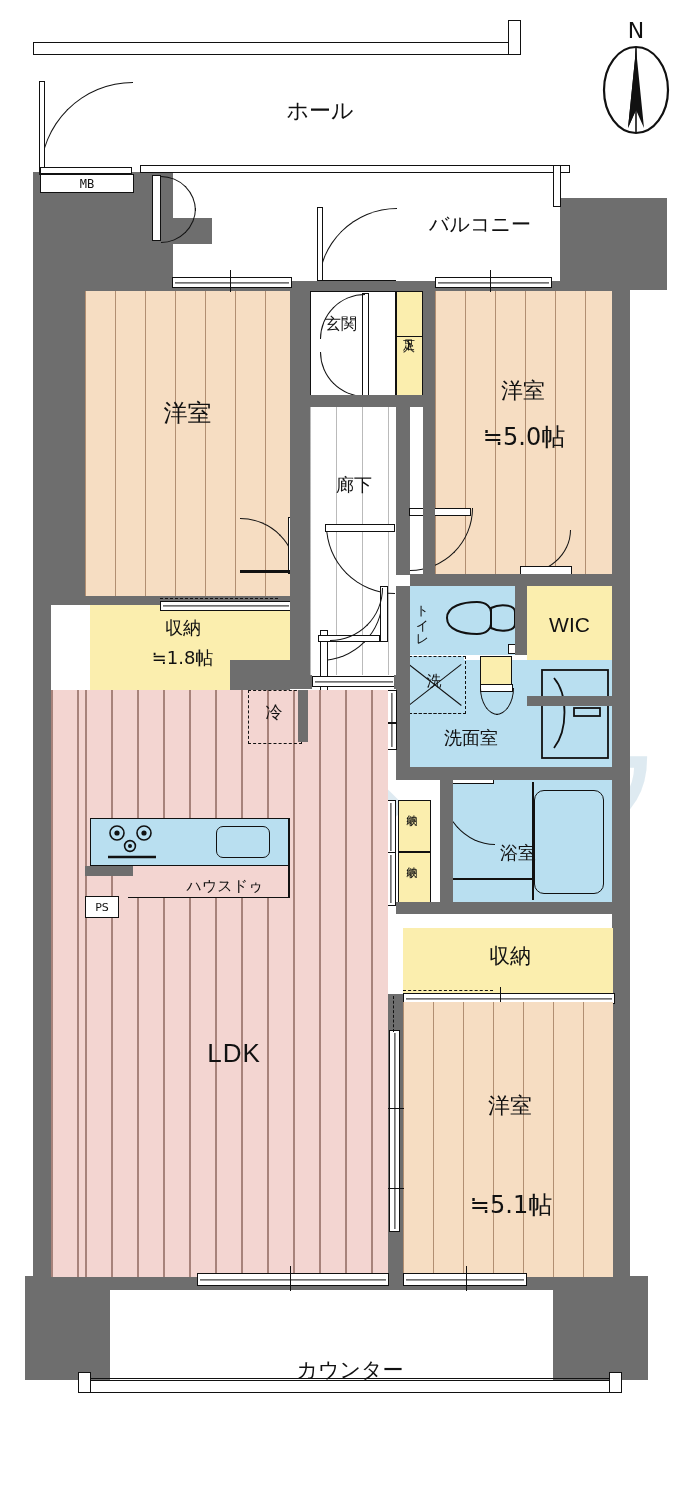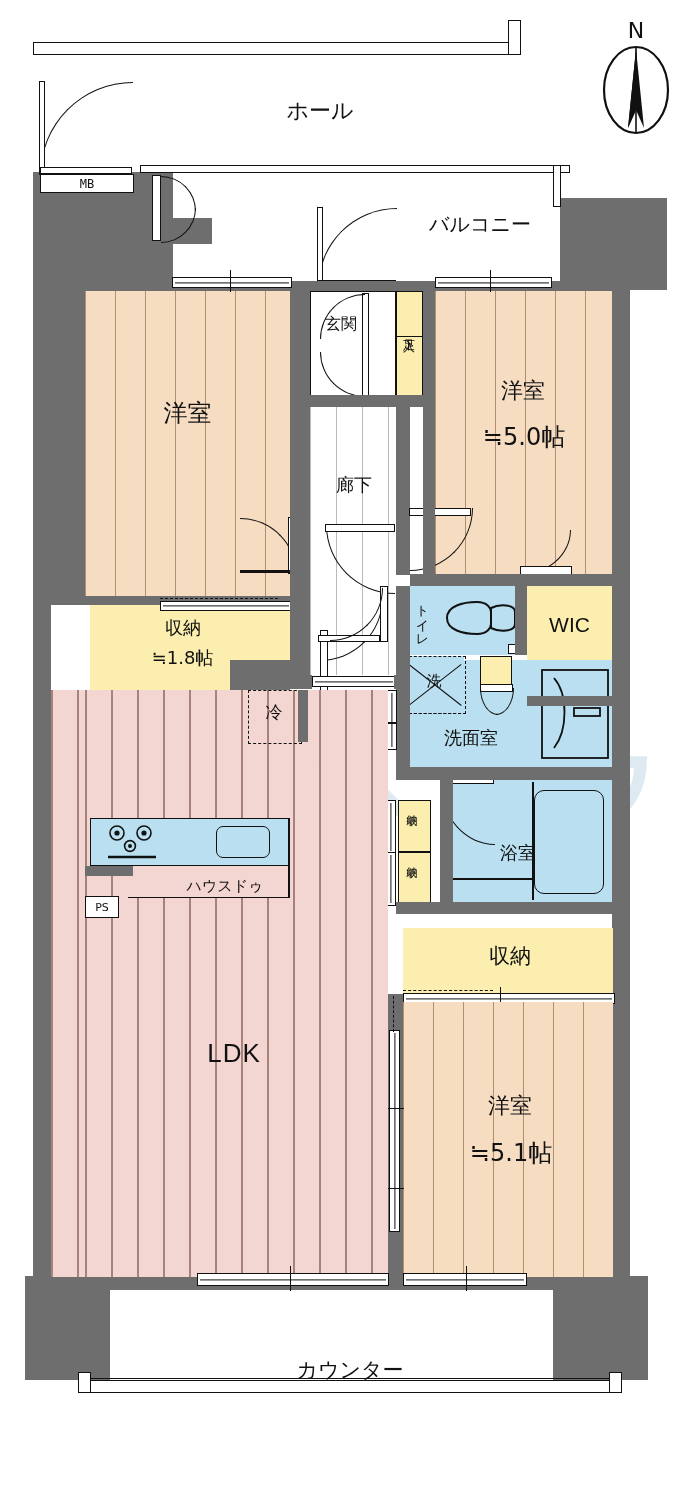--- a/index.html
+++ b/index.html
@@ -331,21 +331,21 @@
   <div class="abs wall" style="left:396px;top:902px;width:216px;height:12px;"></div>
 
   <div class="flr flr-yellow" style="left:403px;top:928px;width:210px;height:66px;"></div>
   <div class="lbl f21" style="left:440px;top:944px;width:140px;">収納</div>
   <div class="win" style="left:403px;top:993px;width:210px;height:9px;"></div>
   <div class="tick" style="left:500px;top:987px;width:1.4px;height:21px;"></div>
   <div class="abs" style="left:403px;top:990px;width:90px;height:0;border-top:1.4px dashed #111;"></div>
 
   <div class="flr flr-wood" style="left:403px;top:1002px;width:210px;height:275px;"></div>
   <div class="lbl f22" style="left:440px;top:1093px;width:140px;">洋室</div>
-  <div class="lbl f24" style="left:432px;top:1140px;width:158px;">≒5.1帖</div>
+  <div class="lbl f24" style="left:432px;top:1192px;width:158px;">≒5.1帖</div>
 
   <div class="win" style="left:403px;top:1273px;width:122px;height:11px;"></div>
   <div class="tick" style="left:466px;top:1266px;width:1.4px;height:25px;"></div>
 
   <div class="abs wall" style="left:388px;top:994px;width:15px;height:283px;"></div>
   <div class="winv" style="left:389px;top:1030px;width:9px;height:200px;"></div>
   <div class="tick" style="left:382px;top:1108px;width:22px;height:1.4px;"></div>
   <div class="tick" style="left:382px;top:1188px;width:22px;height:1.4px;"></div>
   <div class="abs" style="left:393px;top:996px;width:0;height:36px;border-left:1.4px dashed #111;"></div>
 

